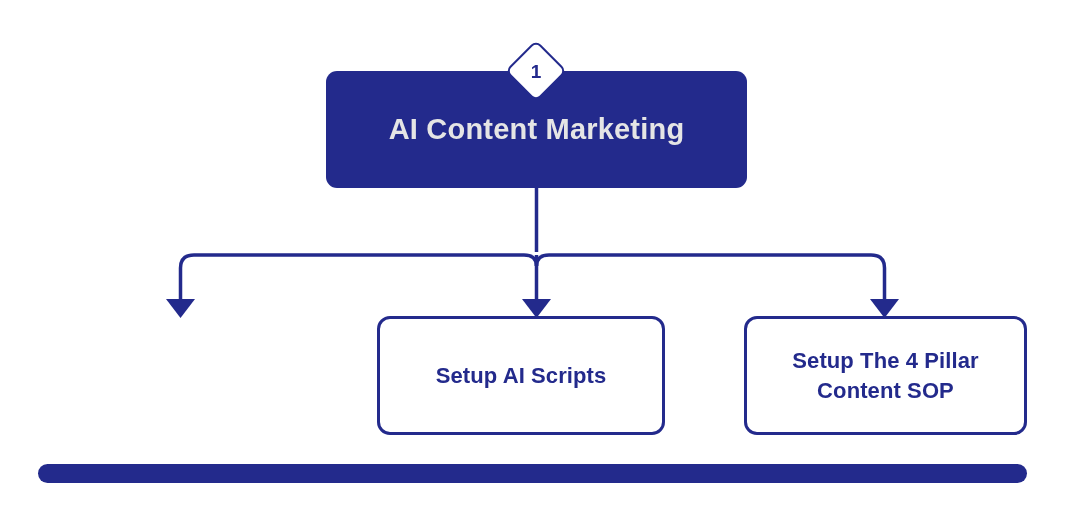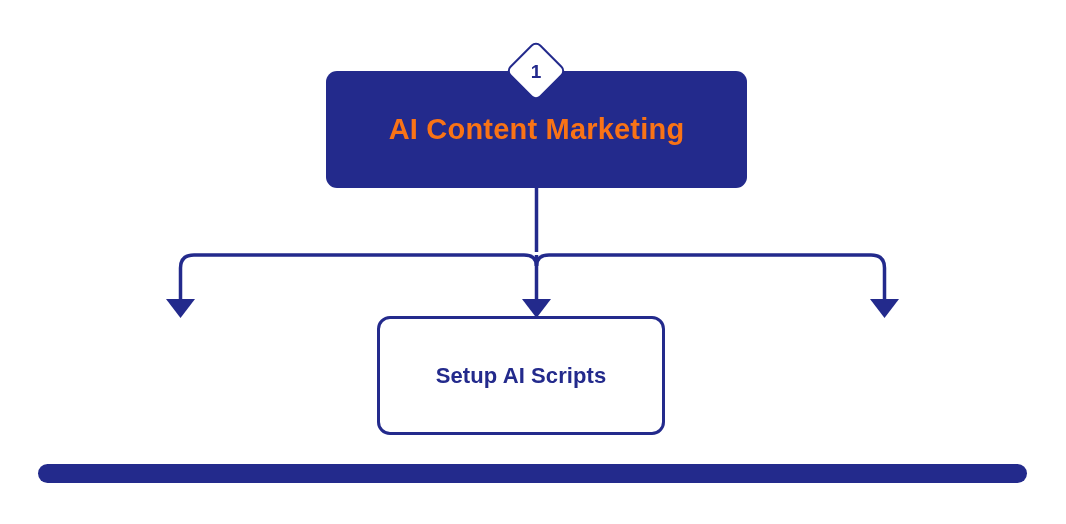--- a/index.html
+++ b/index.html
@@ -38,21 +38,21 @@
     height: 117px;
     background: #232a8c;
     border-radius: 11px;
     display: flex;
     align-items: center;
     justify-content: center;
     box-sizing: border-box;
     z-index: 3;
   }
   .root-label {
-    color: #f97316;
+    color: #e5e5e5;
     font-size: 29px;
     font-weight: bold;
     letter-spacing: 0.2px;
     text-align: center;
     line-height: 1.1;
     white-space: nowrap;
   }
 
   
   .step-badge {
@@ -159,16 +159,19 @@
   <div class="step-badge">
     <span class="diamond-shape"></span>
     <span class="step-number">1</span>
   </div>
 
 
   <div class="child-node pos-1">
     <span class="child-label">Setup AI Scripts</span>
   </div>
 
+  <div class="child-node pos-2">
+    <span class="child-label">Setup The 4 Pillar Content SOP</span>
+  </div>
 
   <div class="bottom-bar"></div>
 
 </div>
 
 </body></html>

